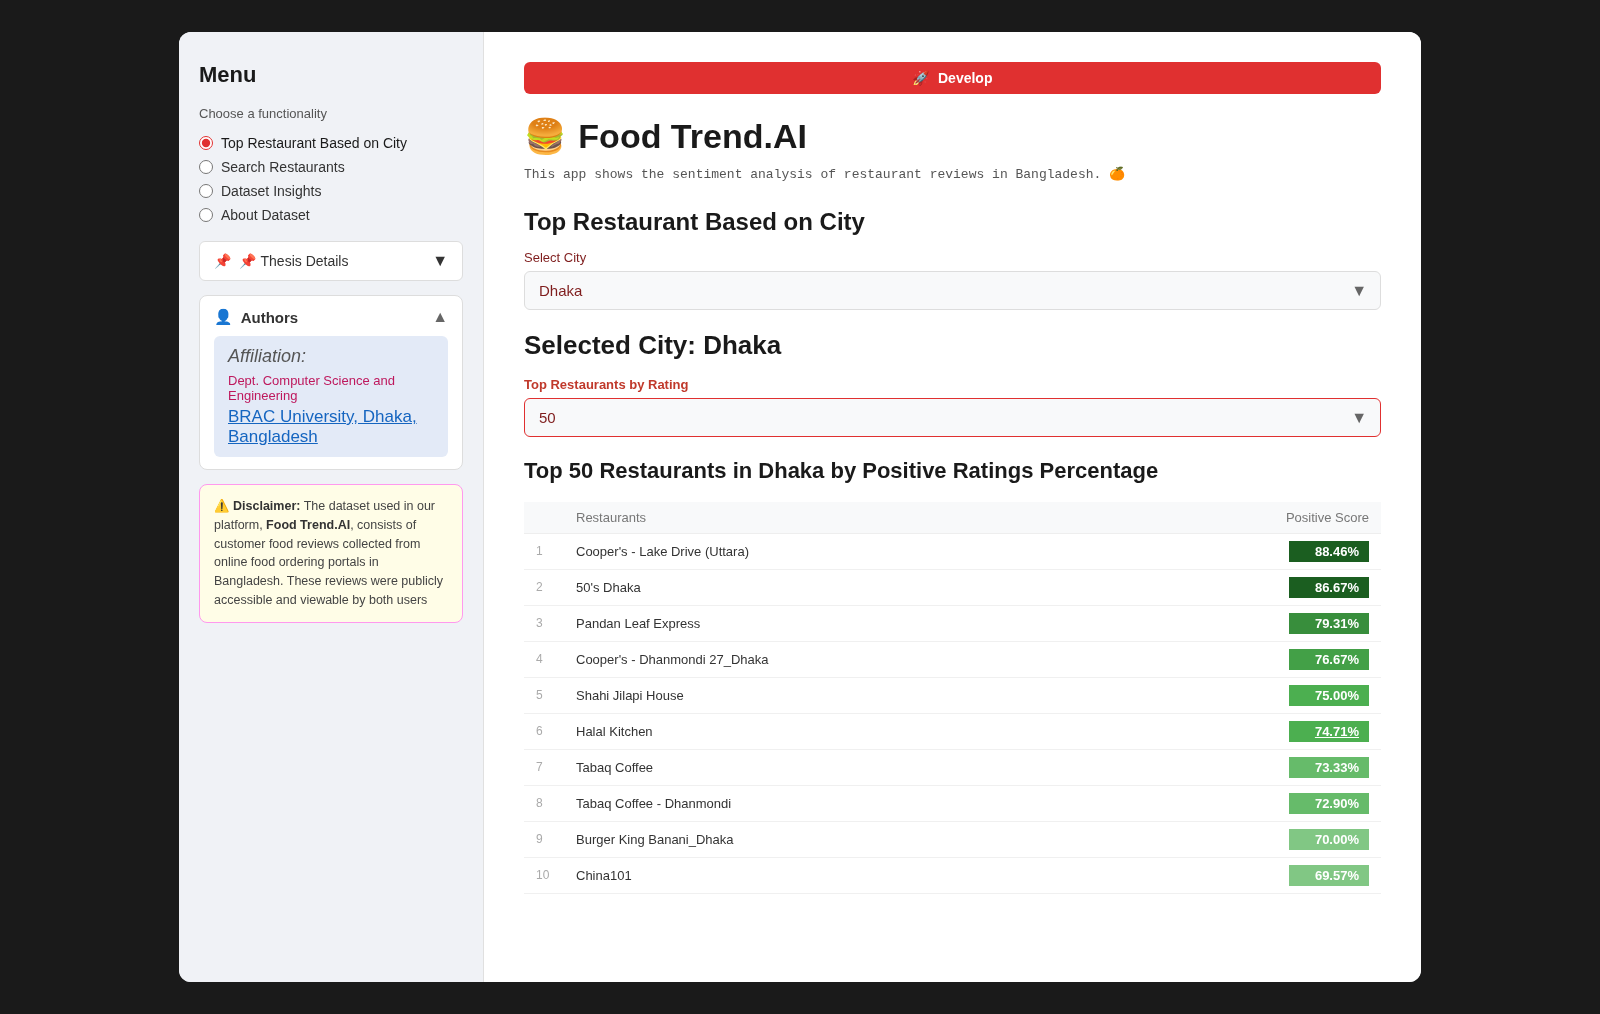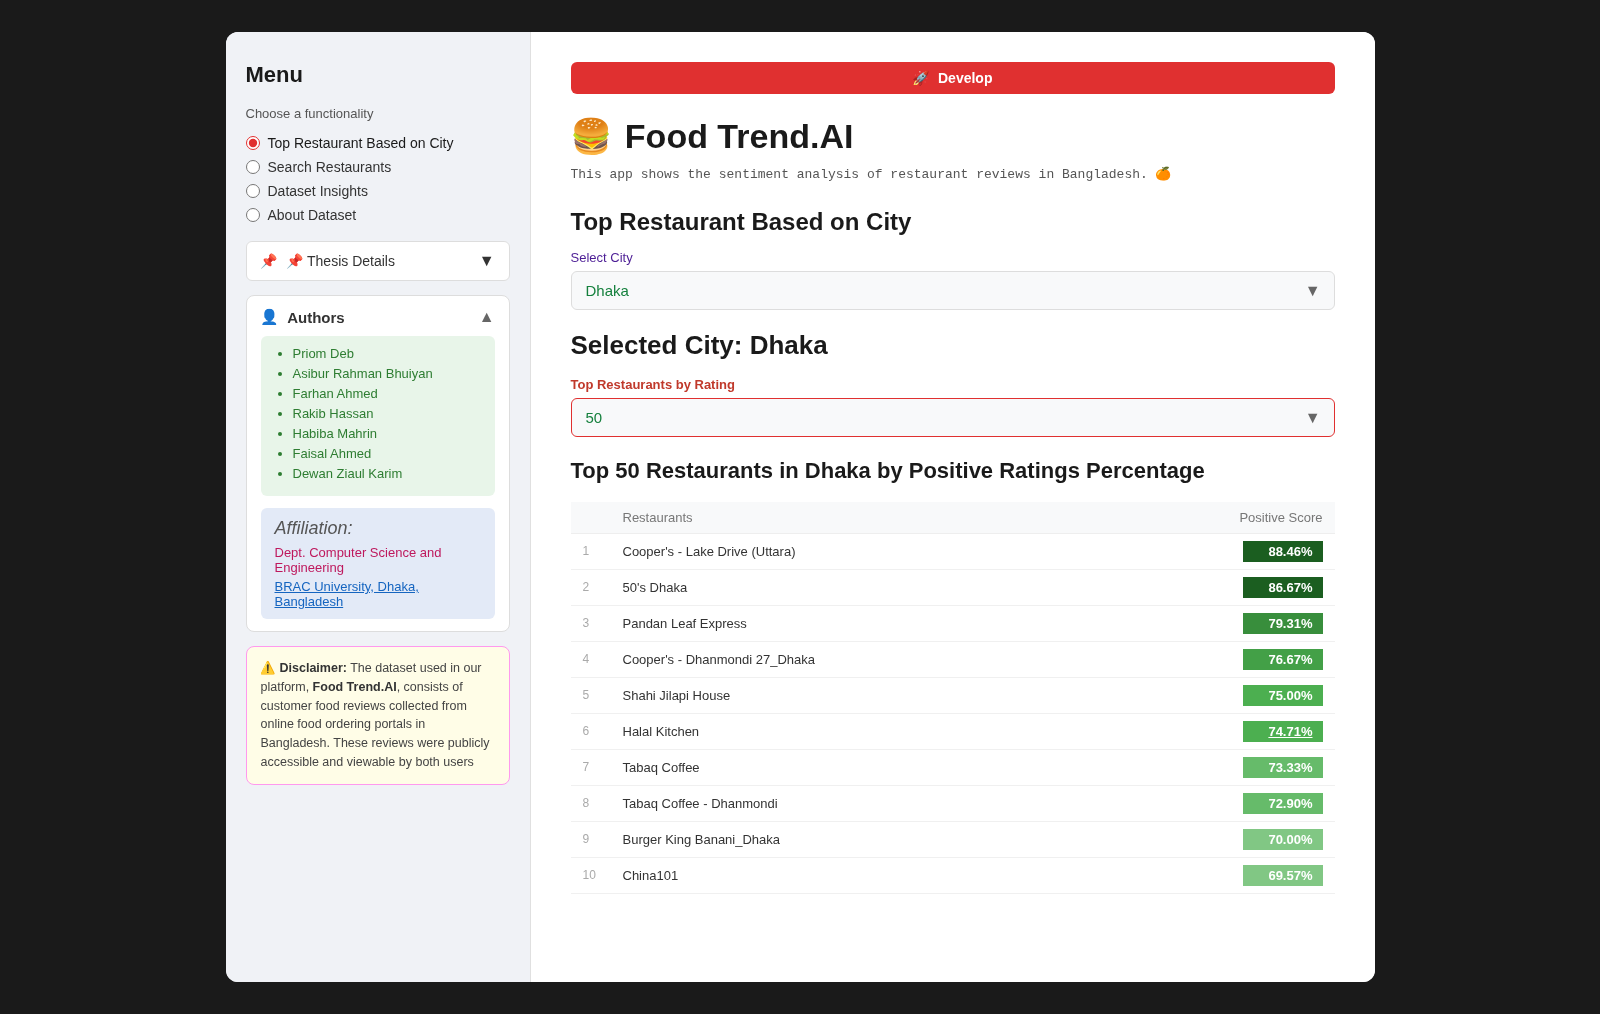--- a/index.html
+++ b/index.html
@@ -6,21 +6,21 @@
     body {
       background: #1a1a1a;
       font-family: -apple-system, BlinkMacSystemFont, 'Segoe UI', sans-serif;
       display: flex;
       justify-content: center;
       align-items: center;
       min-height: 100vh;
       padding: 20px;
     }
     .screen {
-      width: 1149px;
+      width: 1242px;
       height: 950px;
       background: #f0f2f6;
       border-radius: 12px;
       display: flex;
       overflow: hidden;
       position: relative;
     }
     
     .sidebar {
       width: 305px;
@@ -125,21 +125,21 @@
       font-size: 18px;
       color: #555;
       margin-bottom: 6px;
     }
     .affiliation-text {
       font-size: 13px;
       color: #be185d;
       margin-bottom: 4px;
     }
     .affiliation-univ {
-      font-size: 13px;
+      font-size: 17px;
       color: #1565c0;
       text-decoration: underline;
       cursor: pointer;
     }
 
     .disclaimer-box {
       background: #fffde7;
       border: 1px solid #f9e;
       border-radius: 8px;
       padding: 12px 14px;
@@ -186,35 +186,35 @@
       margin-bottom: 26px;
     }
     .section-title {
       font-size: 24px;
       font-weight: 700;
       color: #1a1a1a;
       margin-bottom: 14px;
     }
     .label-text {
       font-size: 13px;
-      color: #4c1d95;
+      color: #7f1d1d;
       margin-bottom: 6px;
     }
     .select-wrapper {
       position: relative;
       margin-bottom: 20px;
     }
     .styled-select {
       width: 100%;
       padding: 10px 14px;
       border: 1px solid #ddd;
       border-radius: 6px;
       background: #f8f9fa;
       font-size: 15px;
-      color: #15803d;
+      color: #7f1d1d;
       appearance: none;
       cursor: pointer;
     }
     .select-arrow {
       position: absolute;
       right: 14px;
       top: 50%;
       transform: translateY(-50%);
       pointer-events: none;
       color: #666;
@@ -323,31 +323,20 @@
       <span style="font-size:16px;">▼</span>
     </div>
 
     <div class="authors-section">
       <div class="authors-header">
         <div class="authors-header-left">
           <span>👤</span>
           <span>Authors</span>
         </div>
         <span style="font-size:16px;color:#666;">▲</span>
-      </div>
-      <div class="authors-list-box">
-        <ul>
-        <li>Priom Deb</li>
-            <li>Asibur Rahman Bhuiyan</li>
-            <li>Farhan Ahmed</li>
-            <li>Rakib Hassan</li>
-            <li>Habiba Mahrin</li>
-            <li>Faisal Ahmed</li>
-            <li>Dewan Ziaul Karim</li>
-          </ul>
       </div>
       <div class="affiliation-box">
         <div class="affiliation-label">Affiliation:</div>
         <div class="affiliation-text">Dept. Computer Science and Engineering</div>
         <div class="affiliation-univ">BRAC University, Dhaka, Bangladesh</div>
       </div>
     </div>
 
     <div class="disclaimer-box">
       <span>

